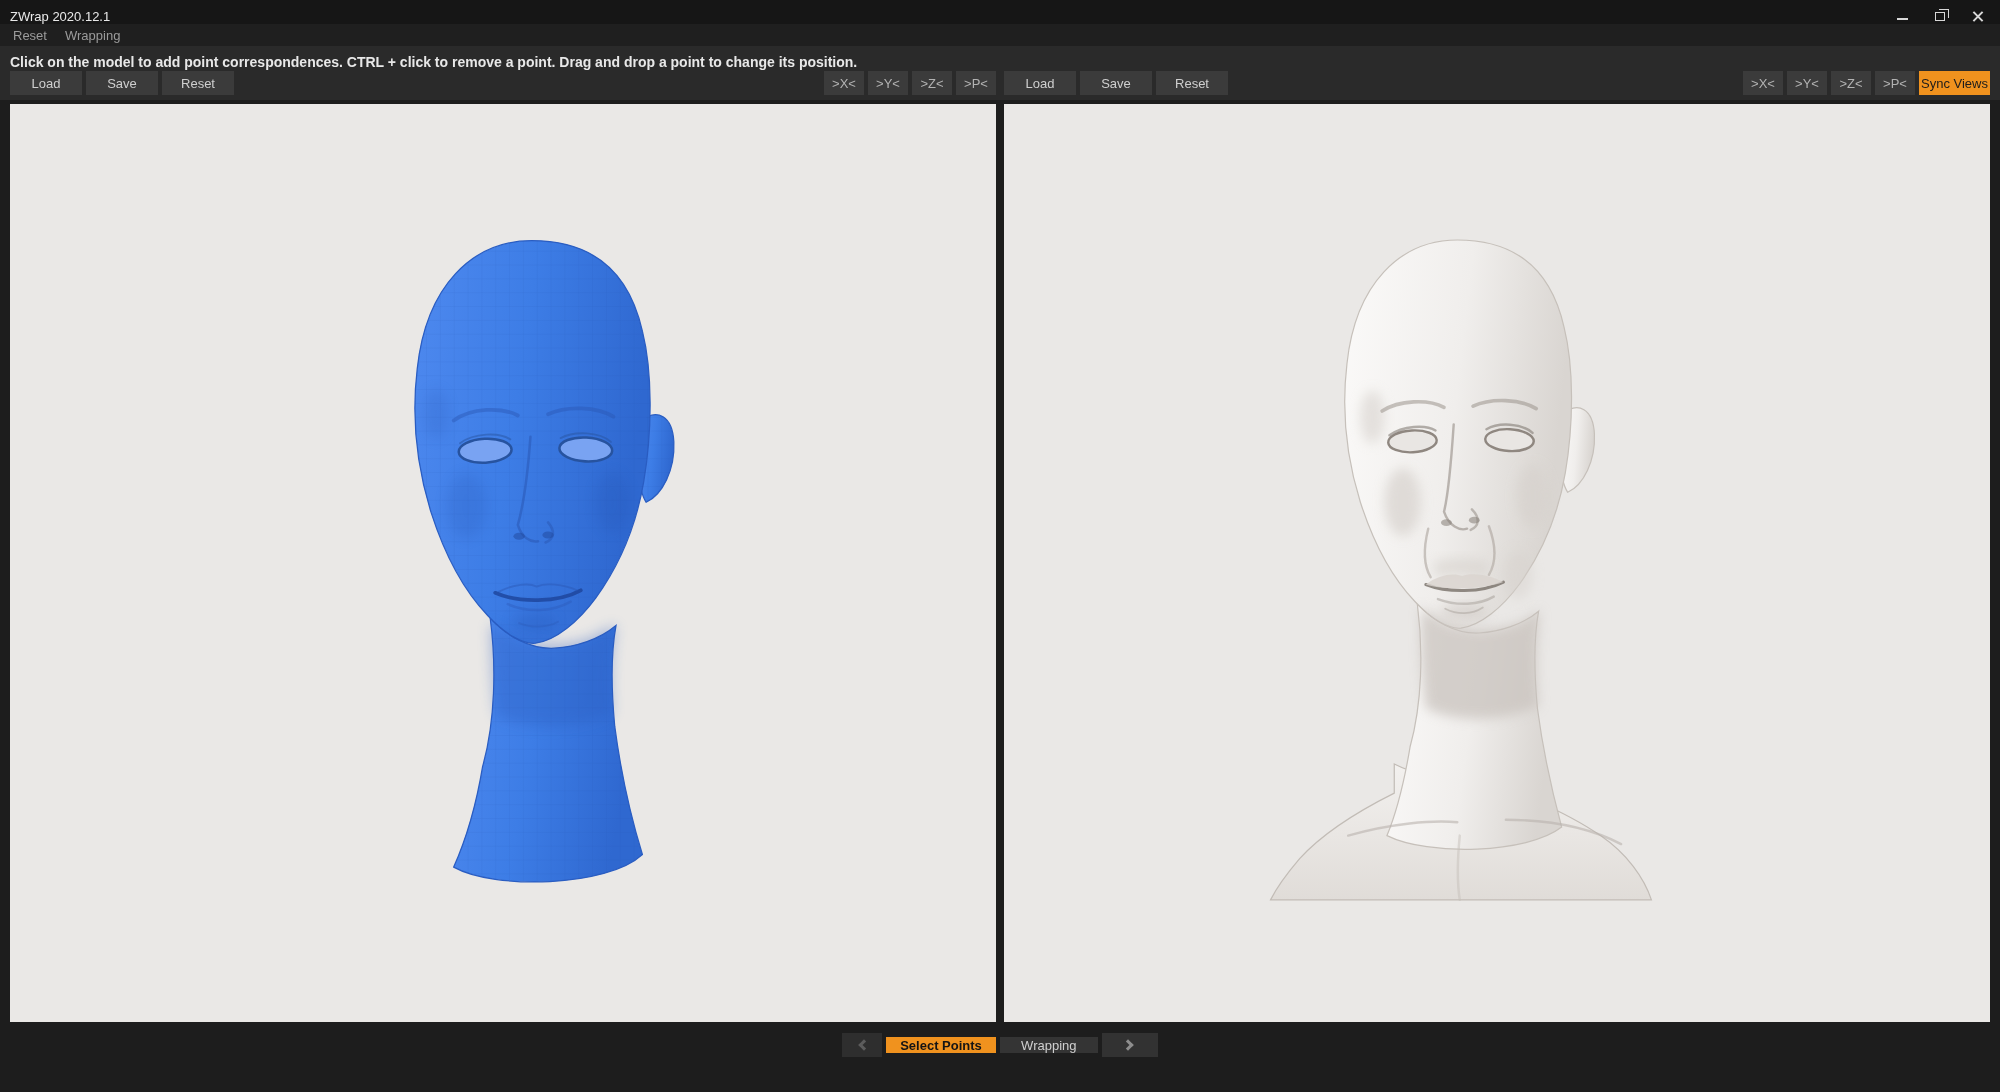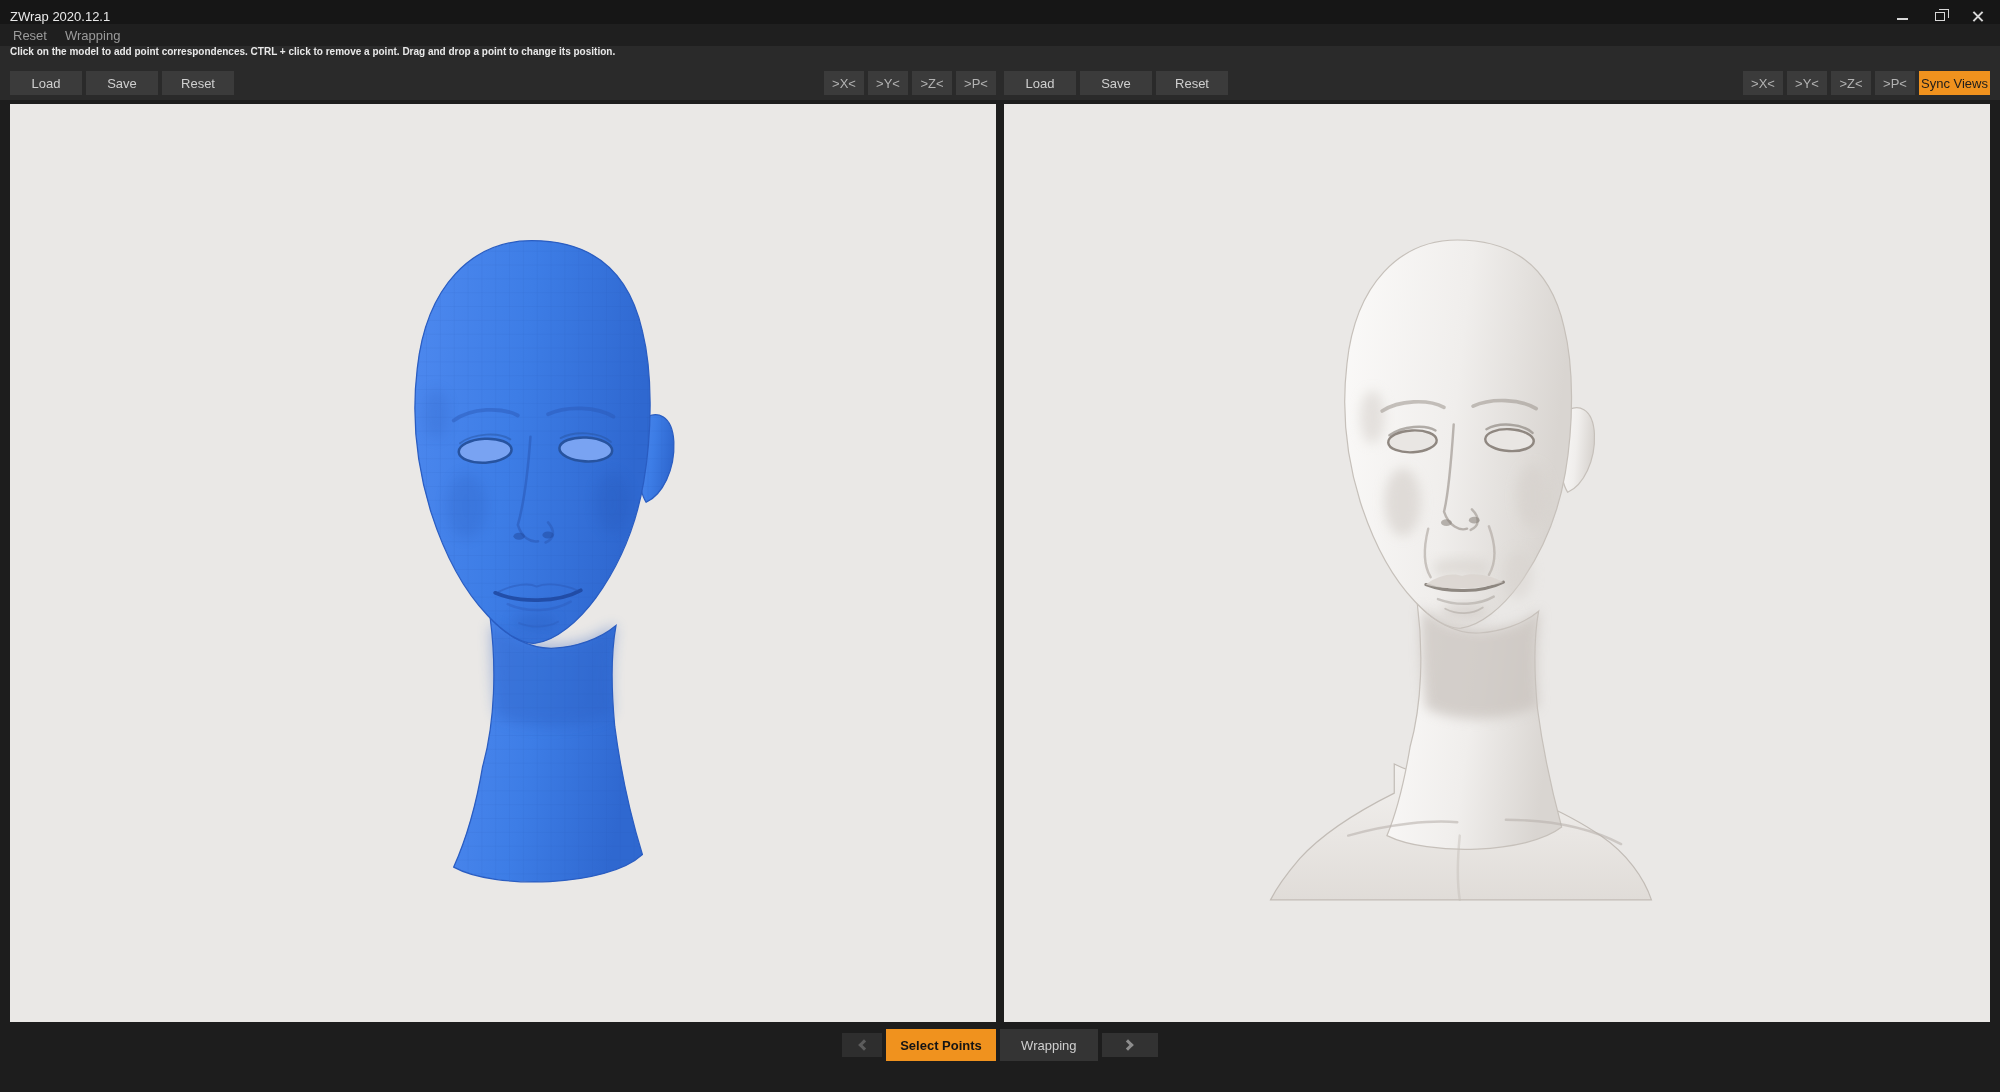--- a/index.html
+++ b/index.html
@@ -27,21 +27,21 @@
   .restore-glyph{width:10px;height:9px;border:1.5px solid #d8d8d8;position:relative;}
   .restore-glyph::before{content:"";position:absolute;top:-4px;left:3px;width:9px;height:8px;border-top:1.5px solid #d8d8d8;border-right:1.5px solid #d8d8d8;}
   .x-glyph{position:relative;width:12px;height:12px;}
   .x-glyph::before,.x-glyph::after{content:"";position:absolute;left:5px;top:0;width:2px;height:13px;background:#d8d8d8;}
   .x-glyph::before{transform:rotate(45deg);}
   .x-glyph::after{transform:rotate(-45deg);}
   
   .menubar{height:22px;background:#1f1f1f;display:flex;align-items:center;padding:0 4px;flex:0 0 auto;}
   .menu-item{font-size:13px;color:#9b9b9b;padding:2px 9px;cursor:default;}
   
-  .instruction{height:24px;background:#2a2a2a;display:flex;align-items:flex-start;padding:0 10px;font-size:10px;font-weight:bold;color:#e8e8e8;flex:0 0 auto;}
+  .instruction{height:24px;background:#2a2a2a;display:flex;align-items:flex-end;padding:0 10px;font-size:14px;font-weight:bold;color:#e8e8e8;flex:0 0 auto;}
   
   .toolbar{height:30px;background:#2a2a2a;display:flex;gap:8px;padding:1px 10px 5px;align-items:center;flex:0 0 auto;}
   .tb-section{flex:1 1 0;display:flex;justify-content:space-between;align-items:center;min-width:0;}
   .btn-group{display:flex;gap:4px;align-items:center;}
   .btn{background:var(--button-bg);color:var(--button-text);font-size:13px;height:24px;display:flex;align-items:center;justify-content:center;cursor:pointer;border:none;font-family:inherit;}
   .btn.wide{width:72px;}
   .btn.axis{width:40px;color:#b2b2b2;}
   .btn.accent{background:var(--accent);color:#1c1c1c;width:71px;}
   
   .main{flex:1 1 auto;display:flex;gap:8px;padding:4px 10px 8px;min-height:0;}
@@ -50,21 +50,21 @@
   .model-blue{transform:translateX(29px);}
   .model-white{transform:translateX(-40px);}
   
   .bottom{flex:0 0 62px;display:flex;flex-direction:column;background:var(--window-bg);}
   .steps-row{height:30px;display:flex;justify-content:center;align-items:center;gap:4px;}
   .nav-btn{width:40px;height:24px;background:#2e2e2e;display:flex;align-items:center;justify-content:center;cursor:pointer;}
   .nav-btn.next{width:56px;background:#323232;}
   .chev{display:inline-block;width:8px;height:8px;border-right:3px solid #5c5c5c;border-bottom:3px solid #5c5c5c;}
   .chev.left{transform:rotate(135deg);margin-left:3px;}
   .chev.right{transform:rotate(-45deg);margin-right:3px;border-color:#8d8d8d;}
-  .step-btn{height:32px;font-size:13px;padding:0 14px;background:#343434;color:#cfcfcf;display:flex;align-items:center;cursor:pointer;min-width:98px;justify-content:center;}
+  .step-btn{height:16px;font-size:13px;padding:0 14px;background:#343434;color:#cfcfcf;display:flex;align-items:center;cursor:pointer;min-width:98px;justify-content:center;}
   .step-btn.active{background:var(--accent);color:#141414;font-weight:bold;}
   .footer-row{height:32px;display:flex;justify-content:flex-end;align-items:center;gap:6px;padding:0 12px;}
 </style>
 </head>
 <body>
 
 <div class="titlebar">
   <span class="title">ZWrap 2020.12.1</span>
   <div class="win-controls">
     <span class="win-btn">

